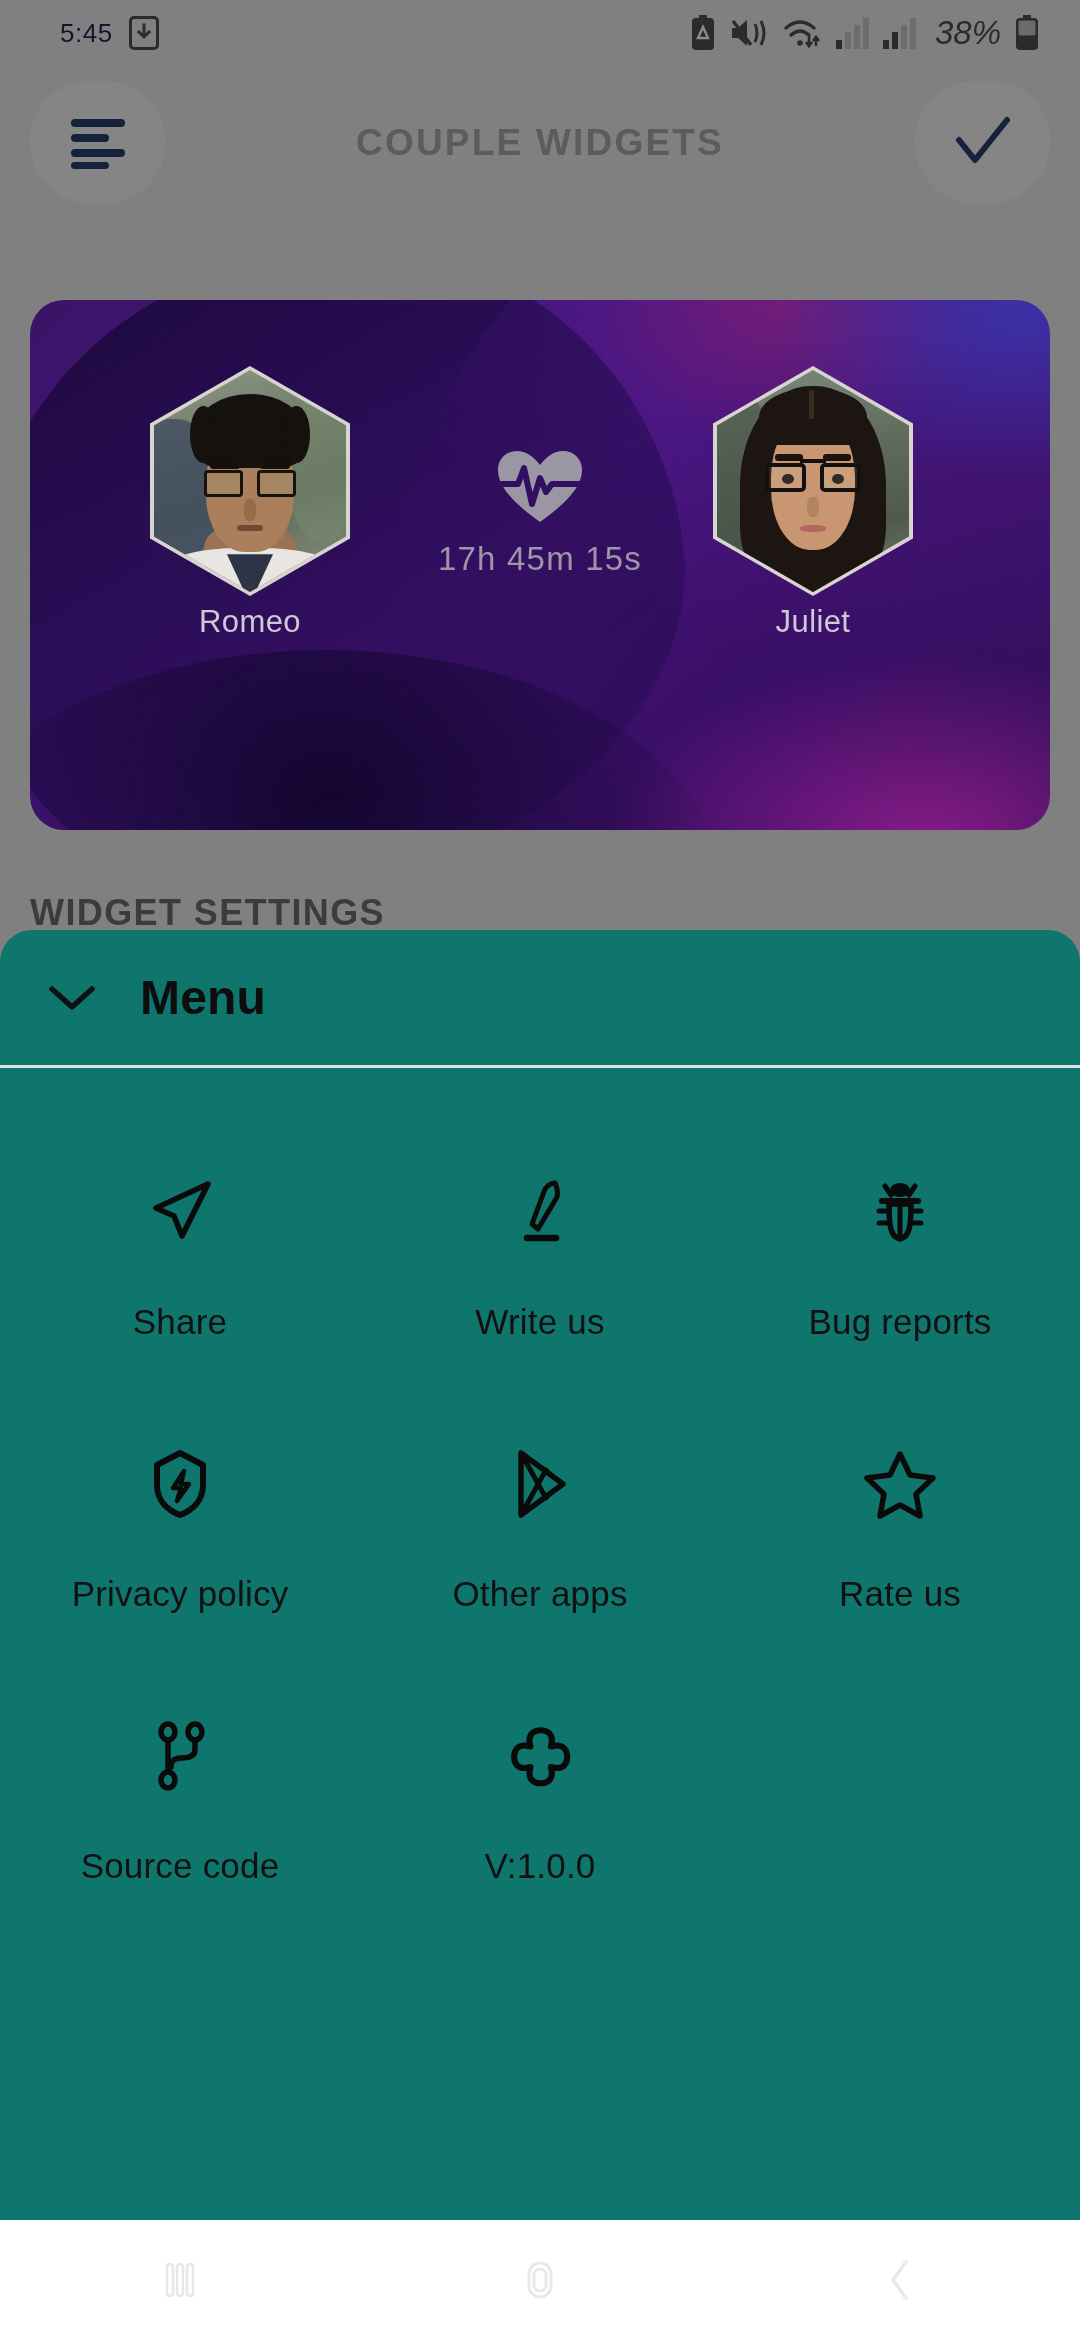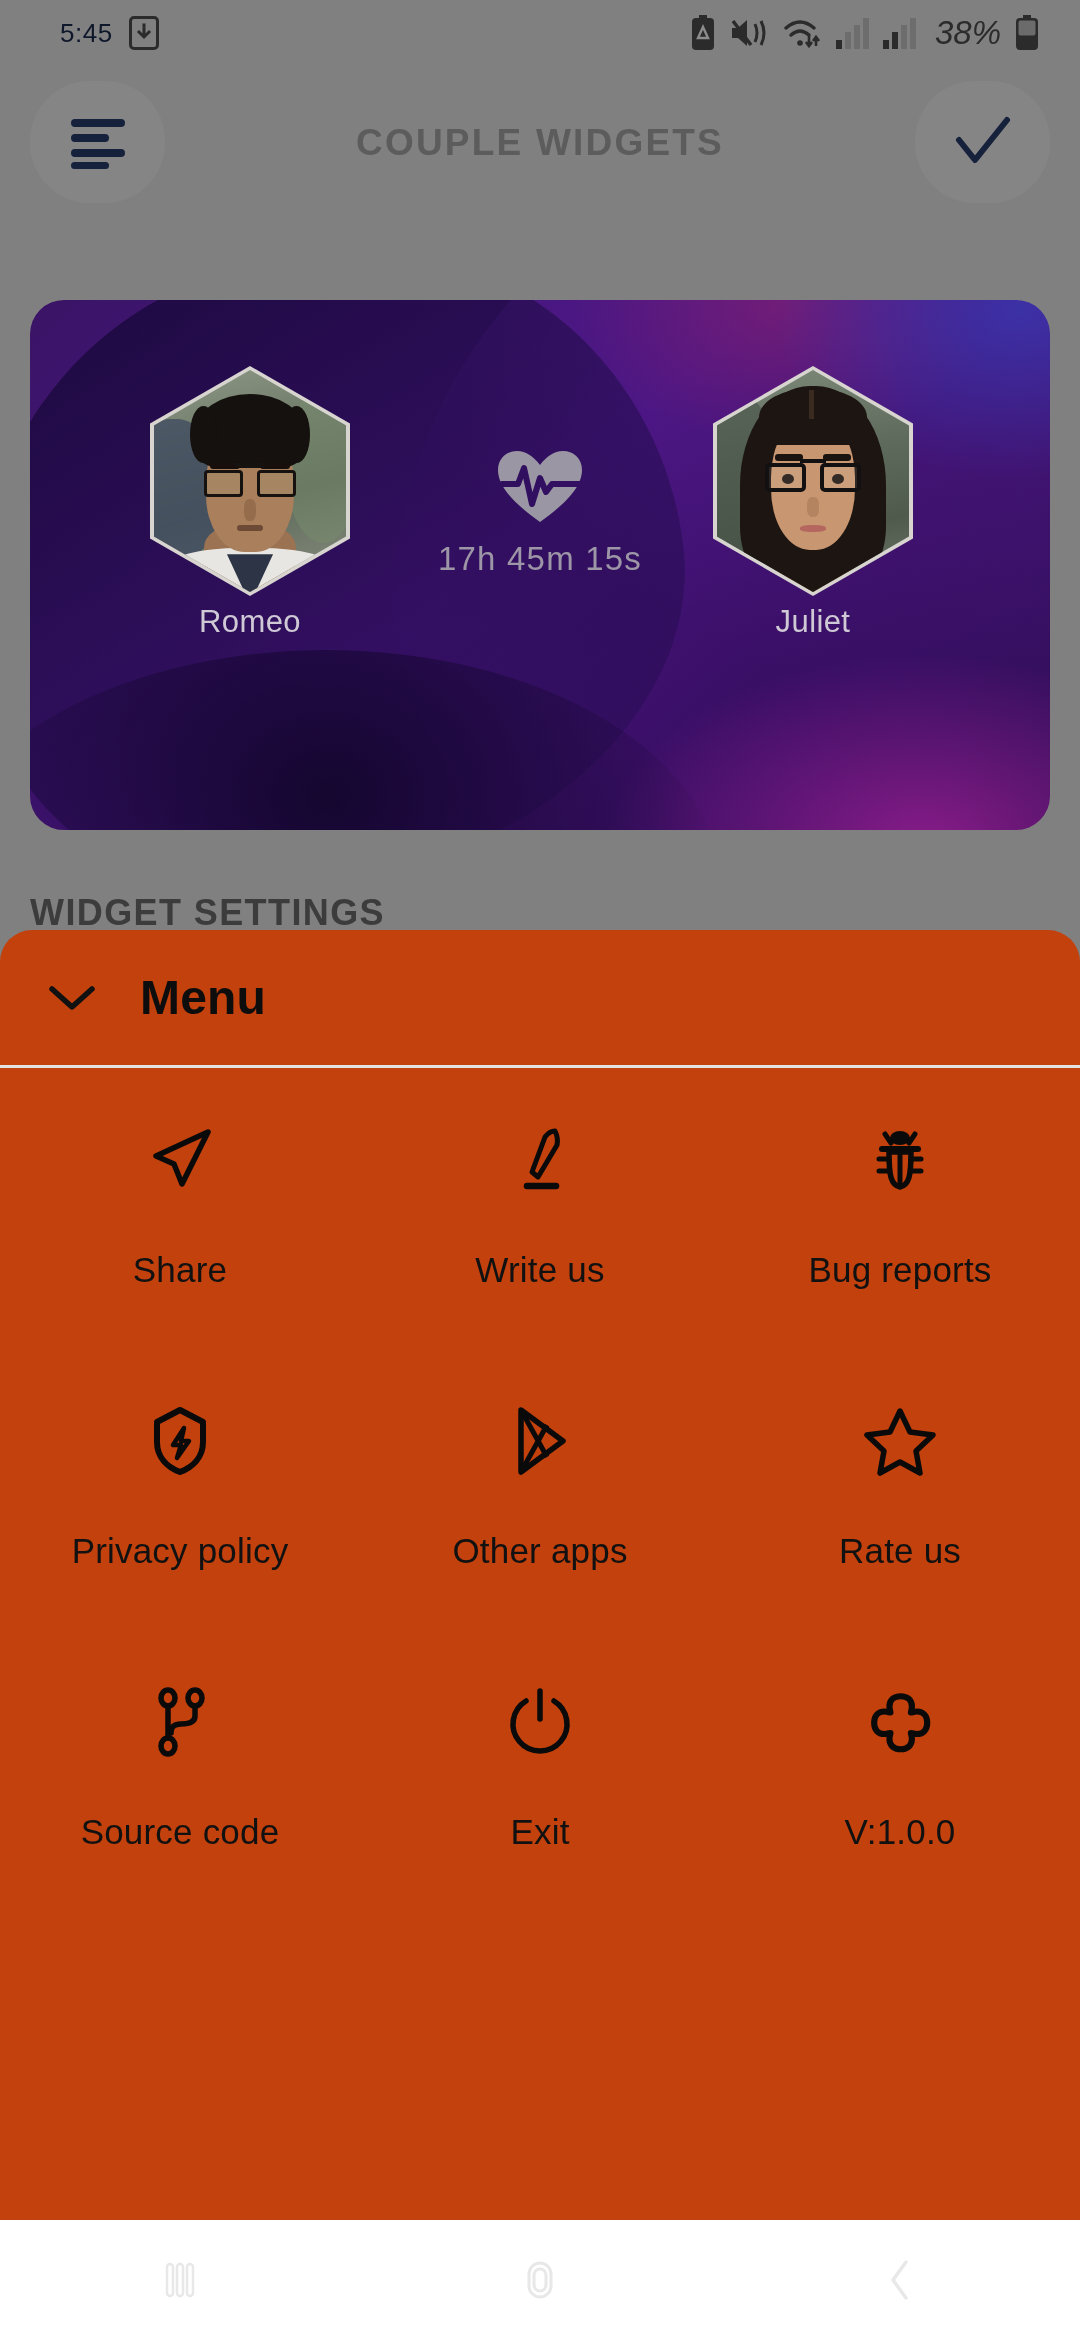--- a/index.html
+++ b/index.html
@@ -170,38 +170,38 @@
   
   #widget-settings-heading{
     position:absolute; left:30px; top:892px;
     font-size:36px; font-weight:bold; letter-spacing:1.4px; color:#3c3c3c;
     z-index:6;
   }
 
   
   #menu-sheet{
     position:absolute; left:0; top:930px; width:1080px; height:1410px;
-    background:#c2410c; border-radius:32px 32px 0 0;
+    background:#0f766e; border-radius:32px 32px 0 0;
     z-index:10;
   }
   #sheet-header{
     position:relative; height:135px; display:flex; align-items:center;
   }
   #collapse-icon{ margin-left:48px; display:block; }
   #sheet-title{
     margin-left:44px; font-size:48px; font-weight:bold; color:#0d0d0d;
     letter-spacing:.2px;
   }
   #sheet-divider{ height:3px; background:#e2e2e2; width:100%; }
 
   #menu-grid{
     display:grid;
     grid-template-columns:repeat(3,1fr);
-    row-gap:13px;
-    padding-top:24px;
+    row-gap:4px;
+    padding-top:76px;
   }
   .menu-cell{
     height:268px;
     display:flex; flex-direction:column;
     align-items:center; justify-content:flex-start;
     padding-top:20px;
   }
   .menu-cell.empty{ visibility:hidden; }
   .menu-icon{
     height:96px; display:flex; align-items:center; justify-content:center;
@@ -443,29 +443,20 @@
           <ellipse cx="27" cy="15" rx="7" ry="8" stroke="#0a0a0a" stroke-width="5.5" fill="none"></ellipse>
           <ellipse cx="27" cy="63" rx="7" ry="8" stroke="#0a0a0a" stroke-width="5.5" fill="none"></ellipse>
           <ellipse cx="54" cy="15" rx="7" ry="8" stroke="#0a0a0a" stroke-width="5.5" fill="none"></ellipse>
           <path d="M27 23 V55" stroke="#0a0a0a" stroke-width="5.5" stroke-linecap="round"></path>
           <path d="M54 23 V33 C54 40 47 41 40 41 C33 41 30 44 30 50" stroke="#0a0a0a" stroke-width="5.5" fill="none" stroke-linecap="round"></path>
         </svg>
       </div>
       <div class="menu-label">Source code</div>
     </div>
 
-    <div class="menu-cell">
-      <div class="menu-icon">
-        <svg width="78" height="78" viewBox="0 0 78 78">
-          <path d="M25 18 A27 27 0 1 0 53 18" stroke="#0a0a0a" stroke-width="5.5" fill="none" stroke-linecap="round"></path>
-          <path d="M39 8 V36" stroke="#0a0a0a" stroke-width="5.5" stroke-linecap="round"></path>
-        </svg>
-      </div>
-      <div class="menu-label">Exit</div>
-    </div>
 
 
     <div class="menu-cell">
       <div class="menu-icon">
         <svg width="78" height="78" viewBox="0 0 78 78">
           <path d="M34 12 C41 12 45 16 45 22 C45 25 44 27 44 28 C45 28 47 27 50 27 C56 27 60 31 60 38 C60 45 56 49 50 49 C47 49 45 48 44 48 C44 49 45 51 45 54 C45 60 41 64 34 64 C27 64 23 60 23 54 C23 51 24 49 24 48 C23 48 21 49 18 49 C12 49 8 45 8 38 C8 31 12 27 18 27 C21 27 23 28 24 28 C24 27 23 25 23 22 C23 16 27 12 34 12 Z" transform="translate(5,1) scale(1.02)" stroke="#0a0a0a" stroke-width="6" fill="none" stroke-linejoin="round"></path>
         </svg>
       </div>
       <div class="menu-label">V:1.0.0</div>
     </div>

